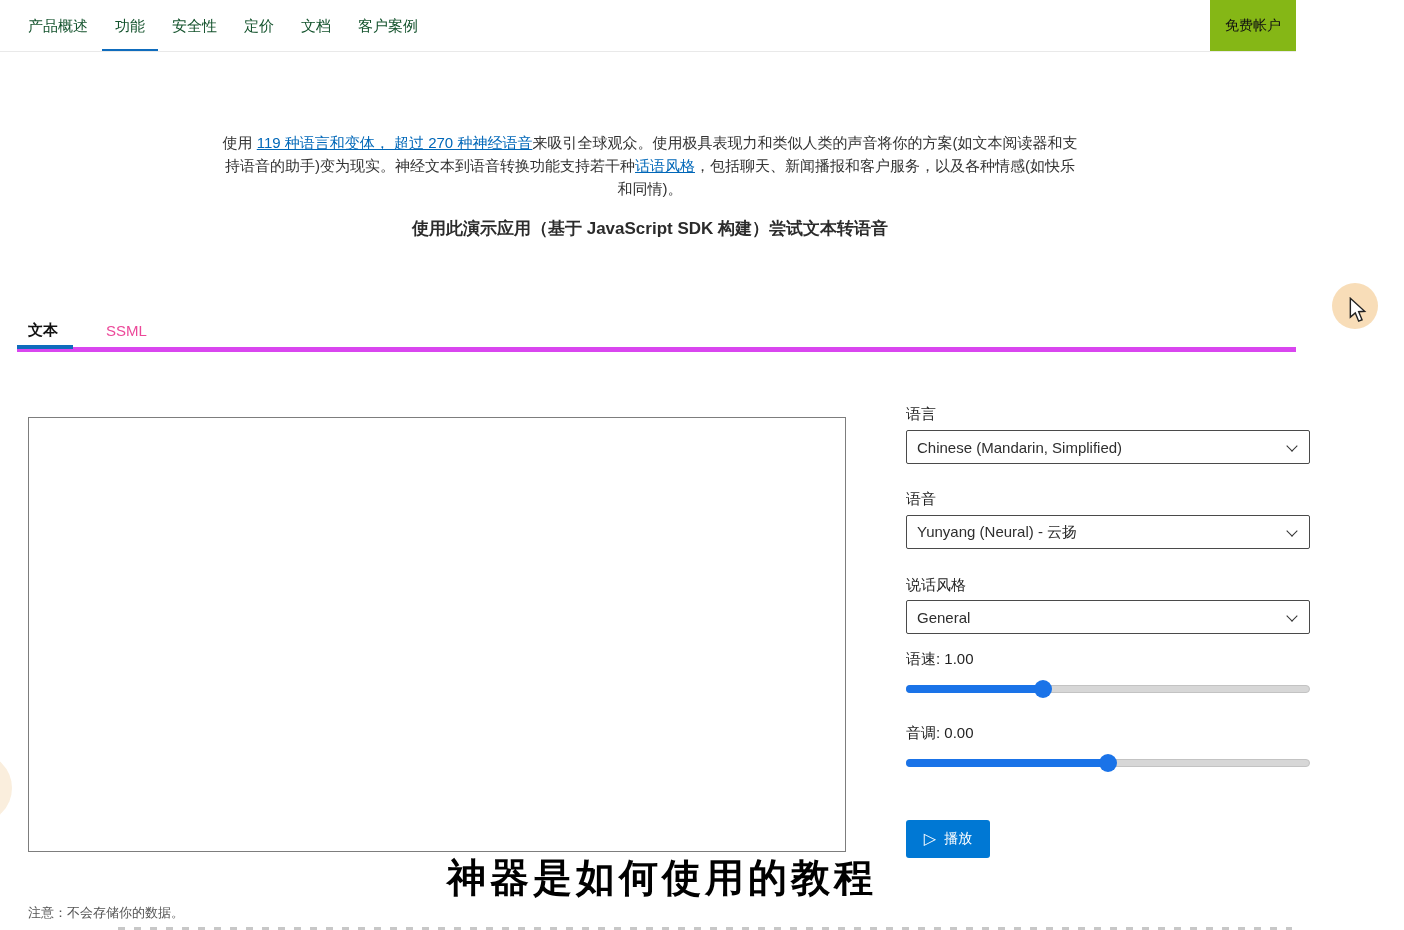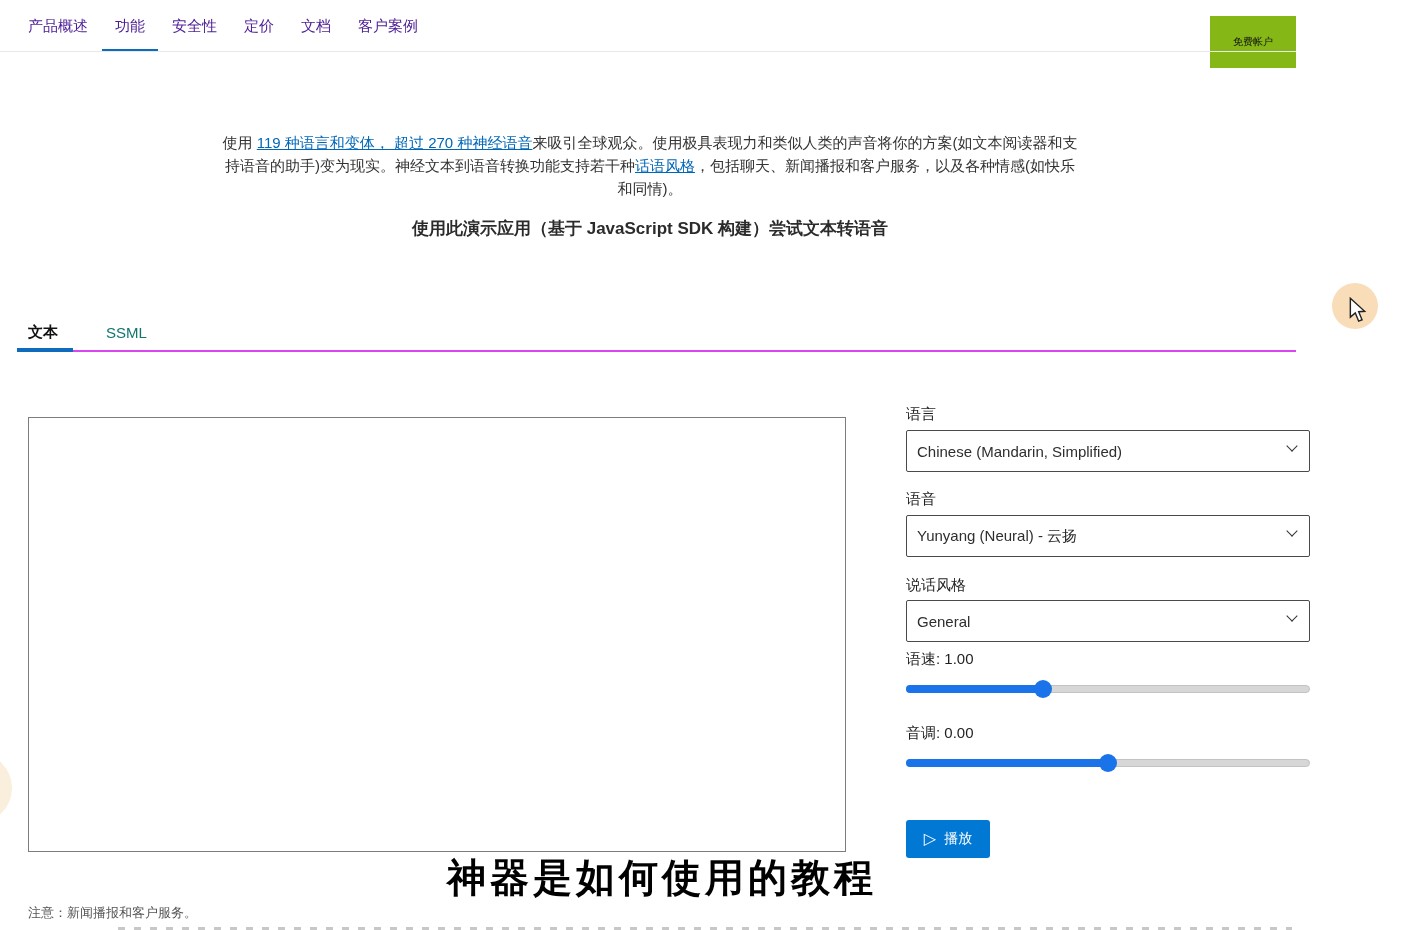--- a/index.html
+++ b/index.html
@@ -4,45 +4,45 @@
 <style>
   * { margin: 0; padding: 0; box-sizing: border-box; }
   html, body { background: #fff; }
   body { font-family: "Liberation Sans", "DejaVu Sans", sans-serif; }
   .page { position: relative; width: 1404px; height: 930px; background: #fff; overflow: hidden; }
 
   
   .topnav { position: absolute; left: 0; top: 0; width: 1404px; height: 52px; background: #fff; }
   .nav-border { position: absolute; left: 0; top: 51px; width: 1296px; height: 1px; background: #e9e9e9; }
   .nav-items { position: absolute; left: 28px; top: 0; height: 52px; display: flex; gap: 27px; align-items: stretch; }
-  .nav-item { position: relative; display: flex; align-items: center; font-size: 15px; color: #4c1d95; text-decoration: none; cursor: pointer; white-space: nowrap; }
+  .nav-item { position: relative; display: flex; align-items: center; font-size: 15px; color: #14532d; text-decoration: none; cursor: pointer; white-space: nowrap; }
   .nav-indicator { position: absolute; left: -13px; right: -13px; bottom: 0; height: 3px; background: #0f6cbd; }
-  .free-account { position: absolute; left: 1210px; top: 16px; width: 86px; height: 52px; background: #85b716; border: none; font-size: 10px; color: #111; cursor: pointer; font-family: inherit; }
+  .free-account { position: absolute; left: 1210px; top: 0; width: 86px; height: 52px; background: #85b716; border: none; font-size: 14px; color: #111; cursor: pointer; font-family: inherit; }
 
   
   .hero-title { position: absolute; left: 0; top: 90px; width: 1300px; text-align: center; font-size: 24px; font-weight: bold; color: #161616; letter-spacing: 0.5px; }
   .hero-title .annotation { font-weight: normal; color: #f01818; margin-left: 8px; }
   .hero-intro { position: absolute; left: 218px; top: 131px; width: 864px; text-align: center; font-size: 15px; line-height: 23px; color: #333; }
   .hero-intro a { color: #0067b8; text-decoration: underline; cursor: pointer; }
   .hero-subtitle { position: absolute; left: 0; top: 217px; width: 1300px; text-align: center; font-size: 17px; font-weight: bold; color: #2b2b2b; }
 
   
-  .tab-bar { position: absolute; left: 17px; top: 314px; width: 1279px; height: 38px; border-bottom: 2px solid #d946ef; }
+  .tab-bar { position: absolute; left: 17px; top: 314px; width: 1279px; height: 38px; border-bottom: 5px solid #d946ef; }
   .tabs { display: flex; gap: 26px; height: 100%; align-items: center; }
-  .tab { padding: 0 11px; font-size: 15px; color: #0f766e; cursor: pointer; }
+  .tab { padding: 0 11px; font-size: 15px; color: #ec4899; cursor: pointer; }
   .tab.active { color: #111; font-weight: bold; }
   .tab-indicator { position: absolute; left: 0; bottom: -2px; width: 56px; height: 4px; background: #0f6cbd; }
 
   
   .text-area { position: absolute; left: 28px; top: 417px; width: 818px; height: 435px; border: 1px solid #7d7d7d; resize: none; outline: none; background: #fff; font-family: inherit; font-size: 15px; padding: 8px; }
 
   
   .panel { position: absolute; left: 890px; top: 400px; width: 404px; height: 470px; margin-left: 16px; }
   .ctrl-label { position: absolute; left: 0; font-size: 15px; color: #1f1f1f; white-space: nowrap; }
-  .select { position: absolute; left: 0; width: 404px; height: 42px; border: 1px solid #4a4a4a; border-radius: 2px; background: #fff; display: flex; align-items: center; padding: 0 30px 0 10px; font-size: 15px; color: #2e2e2e; cursor: pointer; }
+  .select { position: absolute; left: 0; width: 404px; height: 34px; border: 1px solid #4a4a4a; border-radius: 2px; background: #fff; display: flex; align-items: center; padding: 0 30px 0 10px; font-size: 15px; color: #2e2e2e; cursor: pointer; }
   .select .chevron { position: absolute; right: 13px; top: 11px; width: 8px; height: 8px; border-right: 1.6px solid #333; border-bottom: 1.6px solid #333; transform: rotate(45deg); }
   .slider { position: absolute; left: 0; width: 404px; height: 18px; cursor: pointer; }
   .slider .track { position: absolute; left: 0; top: 5px; width: 100%; height: 8px; background: #d7d7d7; border: 1px solid #c3c3c3; border-radius: 5px; }
   .slider .fill { position: absolute; left: 0; top: 5px; height: 8px; background: #1a73e8; border-radius: 5px; }
   .slider .thumb { position: absolute; top: 0; width: 18px; height: 18px; background: #1a73e8; border-radius: 50%; transform: translateX(-50%); }
   .play-btn { position: absolute; left: 0; top: 420px; width: 84px; height: 38px; background: #0078d4; color: #fff; border: none; border-radius: 3px; font-size: 14px; font-family: inherit; cursor: pointer; display: flex; align-items: center; justify-content: center; gap: 8px; }
   .play-glyph { font-size: 16px; line-height: 1; }
 
   
   .notice { position: absolute; left: 28px; top: 904px; font-size: 13px; color: #555; }
@@ -122,21 +122,21 @@
     </div>
 
     <button class="play-btn">
       <span class="play-glyph">▷</span>
       <span>播放</span>
     </button>
   </div>
 
   <div class="watermark">神器是如何使用的教程</div>
 
-  <div class="notice">注意：新闻播报和客户服务。</div>
+  <div class="notice">注意：不会存储你的数据。</div>
 
   <div class="bottom-fragments"></div>
 
   <div class="click-highlight-edge"></div>
   <div class="click-highlight"></div>
   <svg class="cursor" viewBox="0 0 13 20">
     <path d="M1,1 L1,15.5 L4.8,12.2 L7.4,18.6 L10,17.5 L7.4,11.3 L12,11 Z" fill="#fff" stroke="#222" stroke-width="1.1"></path>
   </svg>
 
 </div>

